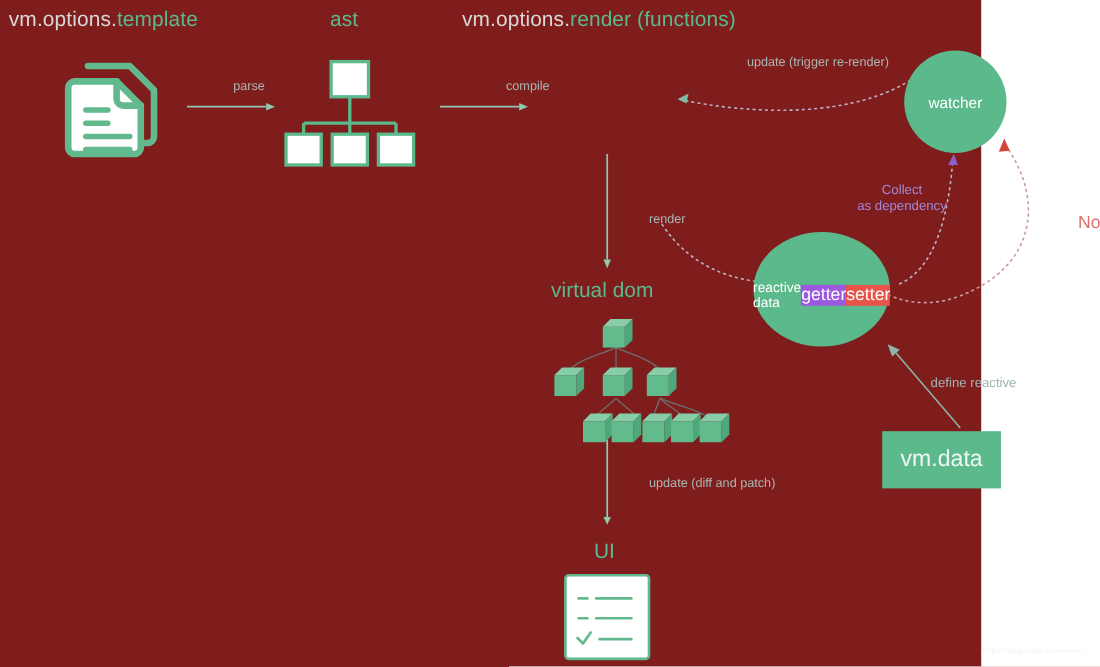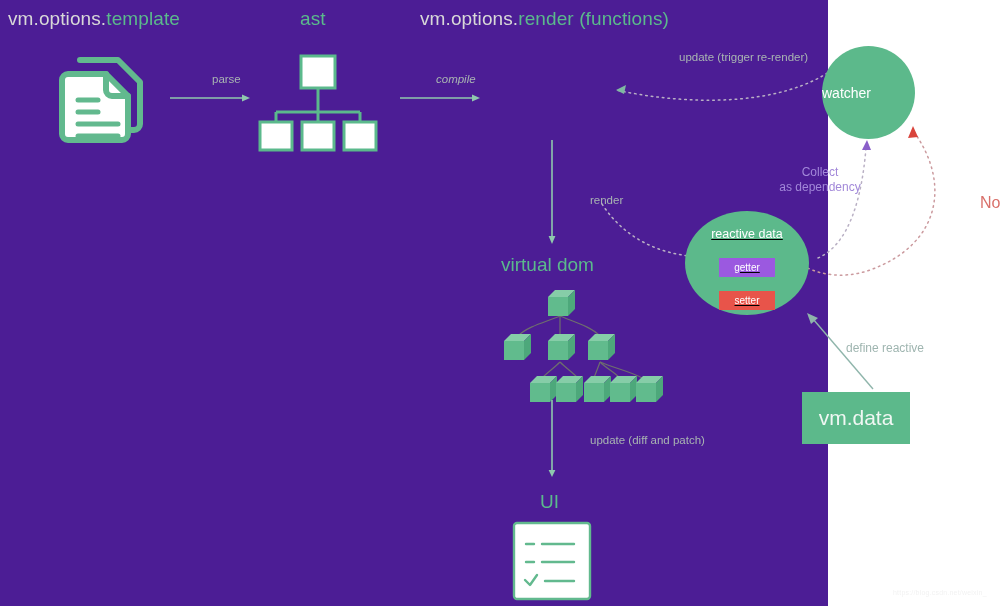--- a/index.html
+++ b/index.html
@@ -9,23 +9,23 @@
     background: #ffffff;
   }
   body {
     font-family: "Liberation Sans", sans-serif;
     width: 1000px;
     height: 606px;
     overflow: hidden;
   }
   #diagram-root {
     position: relative;
-    width: 828px;
+    width: 892px;
     height: 606px;
-    background: #4c1d95;
+    background: #7f1d1d;
   }
   .abs { position: absolute; }
 
   
   .heading {
     font-size: 19px;
     letter-spacing: 0.1px;
     white-space: nowrap;
     font-family: "Liberation Sans", sans-serif;
   }
@@ -74,47 +74,46 @@
     letter-spacing: 0.5px;
   }
   .fx-text .paren { font-style: normal; font-size: 27px; }
 
   
   .circle {
     border-radius: 50%;
     background: #5cb98b;
     display: flex;
     align-items: center;
-    justify-content: flex-start;
+    justify-content: center;
   }
   .circle-label {
     color: #ffffff;
     font-size: 14px;
     font-family: "Liberation Sans", sans-serif;
   }
   .reactive-circle {
-    flex-direction: column;
-    justify-content: space-between;
+    flex-direction: row;
+    justify-content: center;
     padding-top: 16px;
     box-sizing: border-box;
-    text-decoration: underline;
   }
   .reactive-title {
     color: #ffffff;
     font-size: 12.5px;
     margin-bottom: 7px;
   }
   .badge {
     width: 56px;
     height: 19px;
     display: flex;
     align-items: center;
     justify-content: center;
     color: #ffffff;
-    font-size: 10px;
+    font-size: 16px;
     margin-bottom: 5px;
     font-family: "Liberation Sans", sans-serif;
   }
   .badge.getter { background: #9b59e0; }
   .badge.setter { background: #e8544a; }
 
   
   .vmdata-box {
     background: #5cb98b;
     display: flex;
@@ -189,21 +188,21 @@
       <line x1="102" y1="62" x2="102" y2="72" stroke="#5bb98c" stroke-width="3"></line>
 
       <rect x="43" y="6" width="34" height="32" fill="#ffffff" stroke="#5bb98c" stroke-width="3"></rect>
 
       <rect x="2" y="72" width="32" height="28" fill="#ffffff" stroke="#5bb98c" stroke-width="3"></rect>
       <rect x="44" y="72" width="32" height="28" fill="#ffffff" stroke="#5bb98c" stroke-width="3"></rect>
       <rect x="86" y="72" width="32" height="28" fill="#ffffff" stroke="#5bb98c" stroke-width="3"></rect>
     </svg>
   </div>
 
-  <div class="abs edge-label" style="left:408px; top:73px;font-style:italic;">compile</div>
+  <div class="abs edge-label" style="left:432px; top:73px;">compile</div>
   <div class="abs" style="left:400px; top:90px;">
     <svg width="82" height="12" viewBox="0 0 82 12">
       <line x1="0" y1="6" x2="72" y2="6" stroke="#8fc8ae" stroke-width="1.6"></line>
       <path d="M72 2.6 L80 6 L72 9.4 Z" fill="#8fc8ae"></path>
     </svg>
   </div>
 
 
   <div class="abs edge-label" style="left:651px; top:51px;">update (trigger re-render)</div>
   <div class="abs" style="left:600px; top:60px;">

